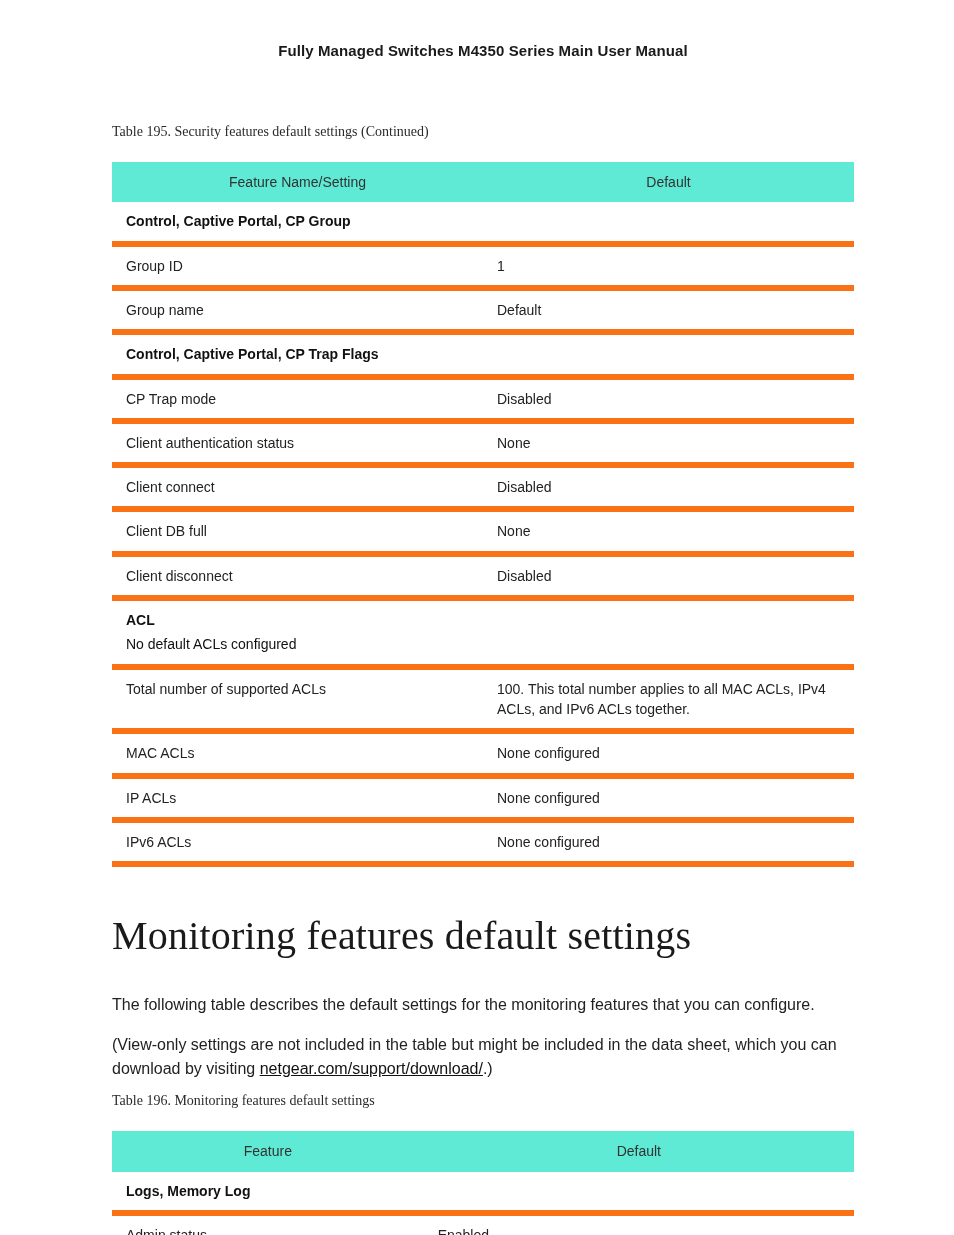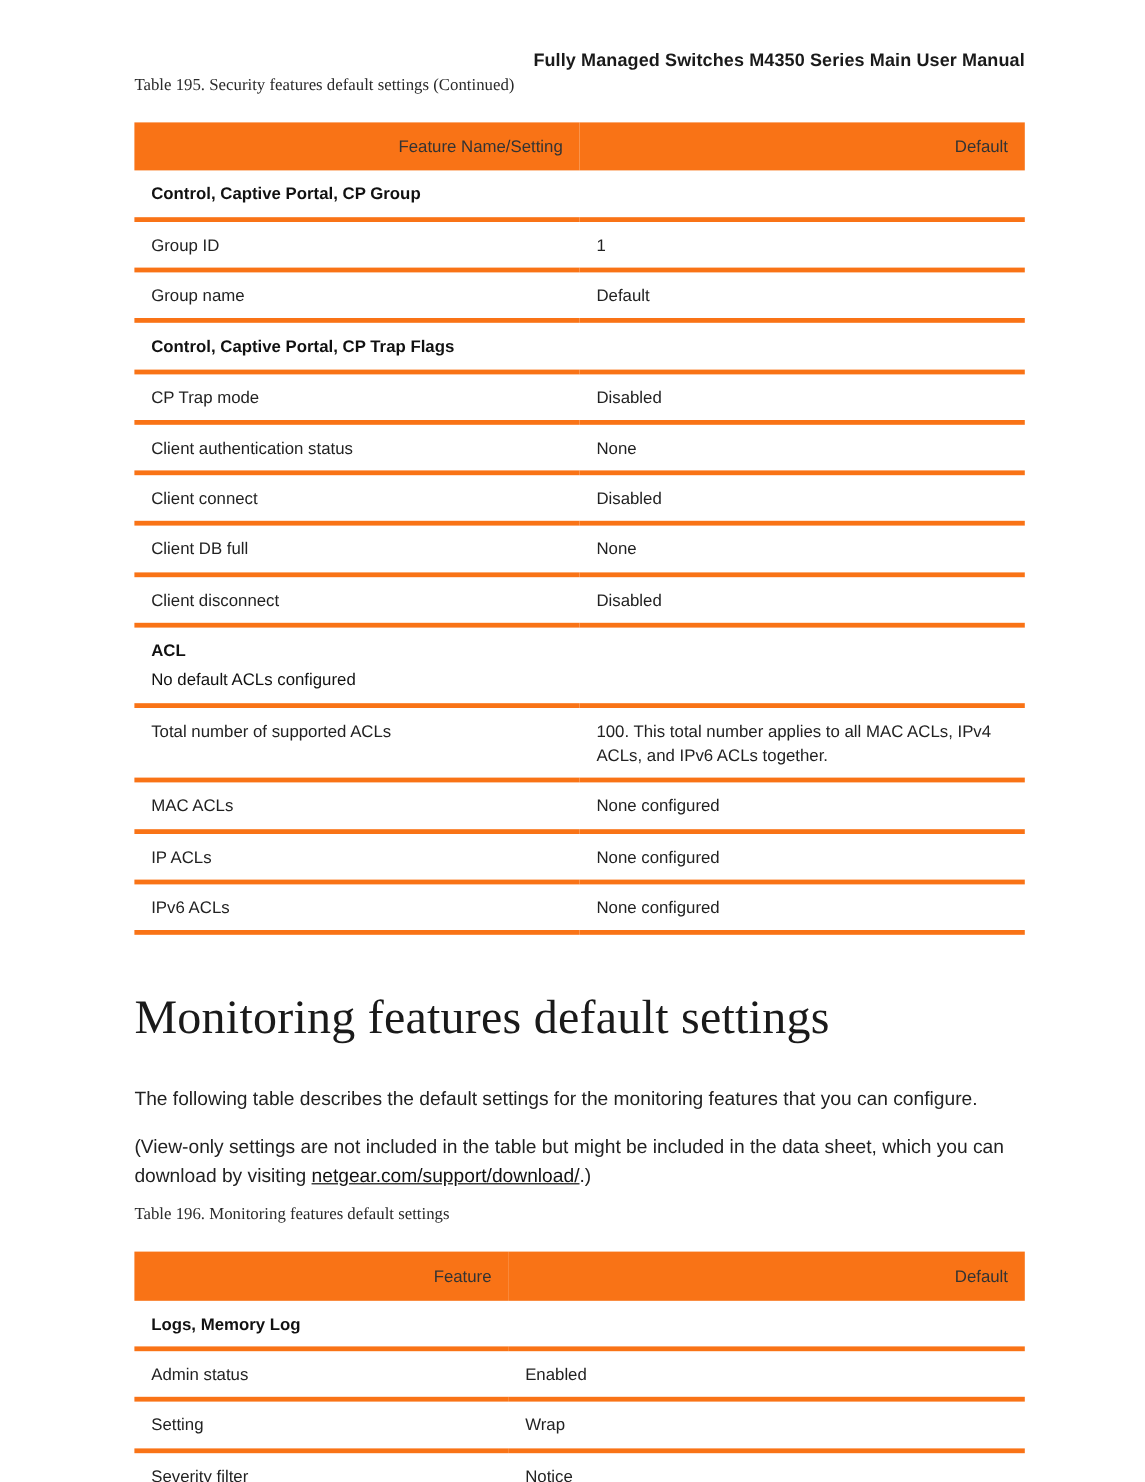--- a/index.html
+++ b/index.html
@@ -13,46 +13,47 @@
     background: #fff;
     width: 954px;
   }
   .page {
     padding: 40px 100px 30px 112px;
   }
   .doc-title {
     font-family: Arial, Helvetica, sans-serif;
     font-weight: bold;
     font-size: 15px;
-    text-align: right;
+    text-align: center;
+    margin-bottom: 60px;
     letter-spacing: 0.1px;
   }
   .table-caption {
     font-family: Liberation Serif, serif;
     font-size: 14px;
     margin-bottom: 20px;
     color: #2a2a2a;
   }
   table {
     width: 100%;
     border-collapse: collapse;
     margin-bottom: 30px;
     font-family: Arial, Helvetica, sans-serif;
     font-size: 14px;
   }
   thead th {
-    background: #f97316;
+    background: #5eead4;
     font-weight: normal;
-    text-align: right;
+    text-align: center;
     padding: 10px 14px;
     color: #333;
   }
   tbody td {
     padding: 9px 14px;
-    border-bottom: 4px solid #f97316;
+    border-bottom: 6px solid #f97316;
     vertical-align: top;
     color: #222;
   }
   tbody tr.section-row td {
     font-weight: bold;
     color: #111;
   }
   tbody tr.section-row .subnote {
     font-weight: normal;
     display: block;

